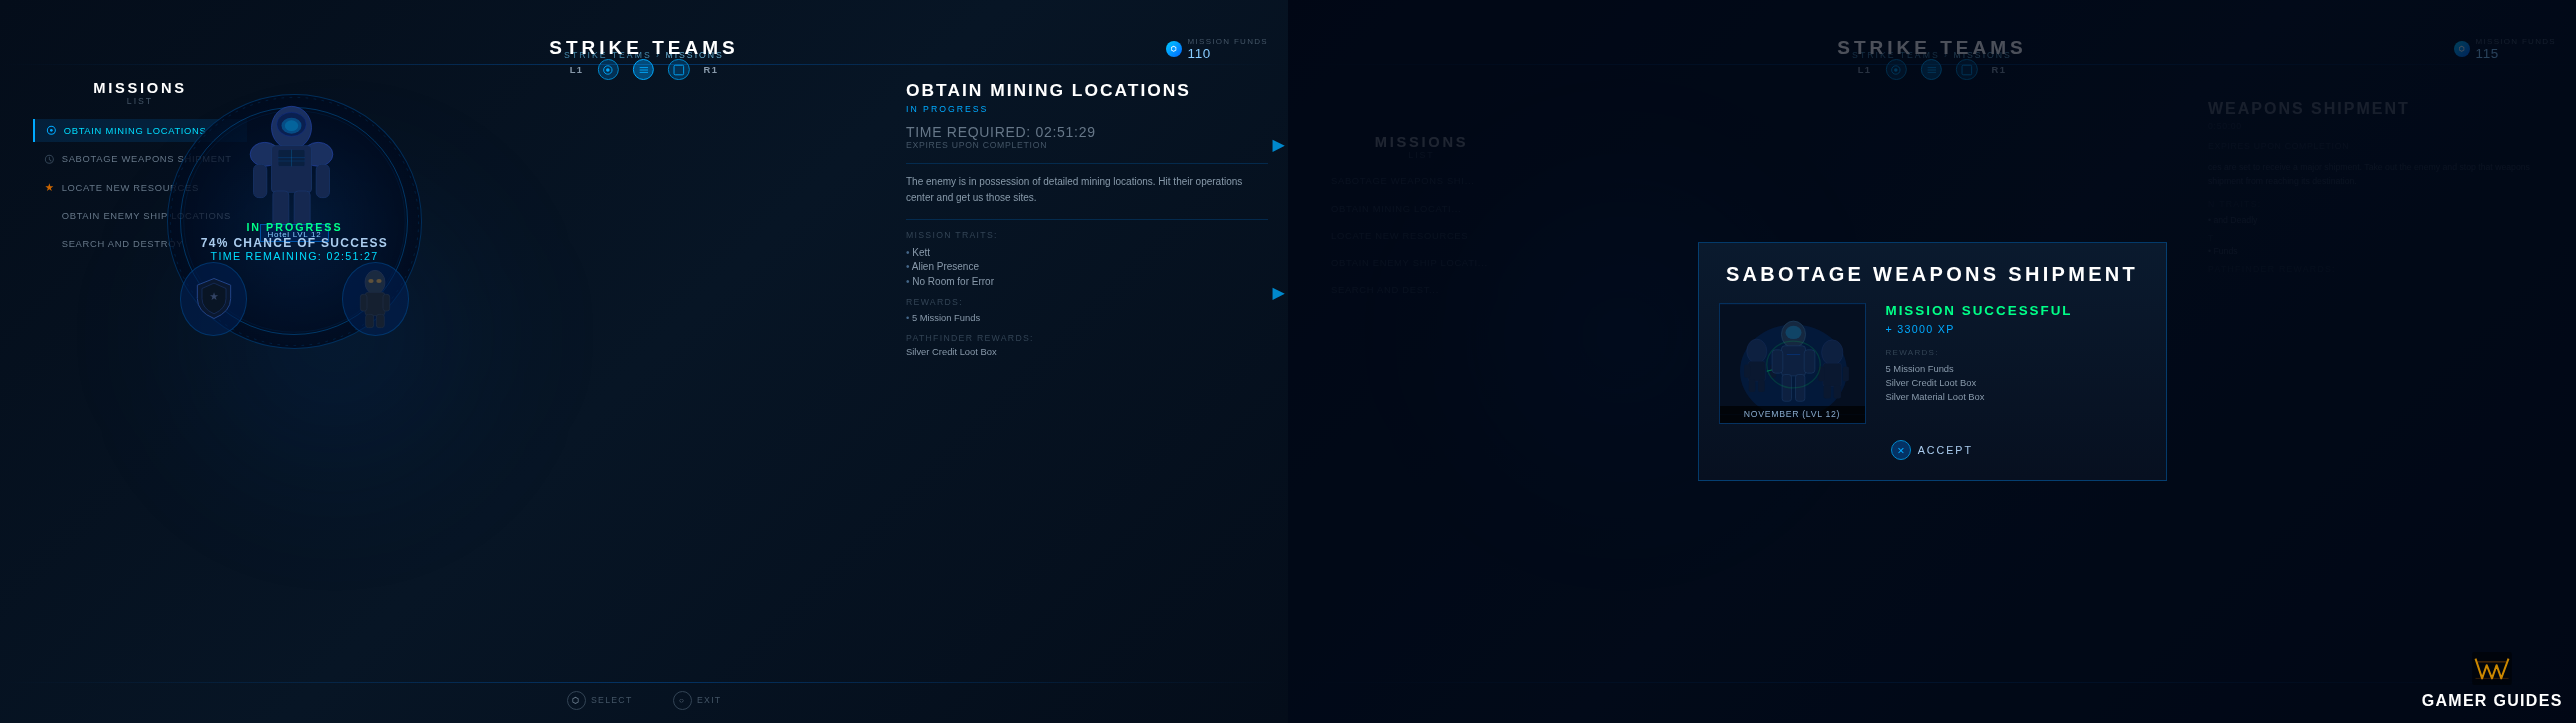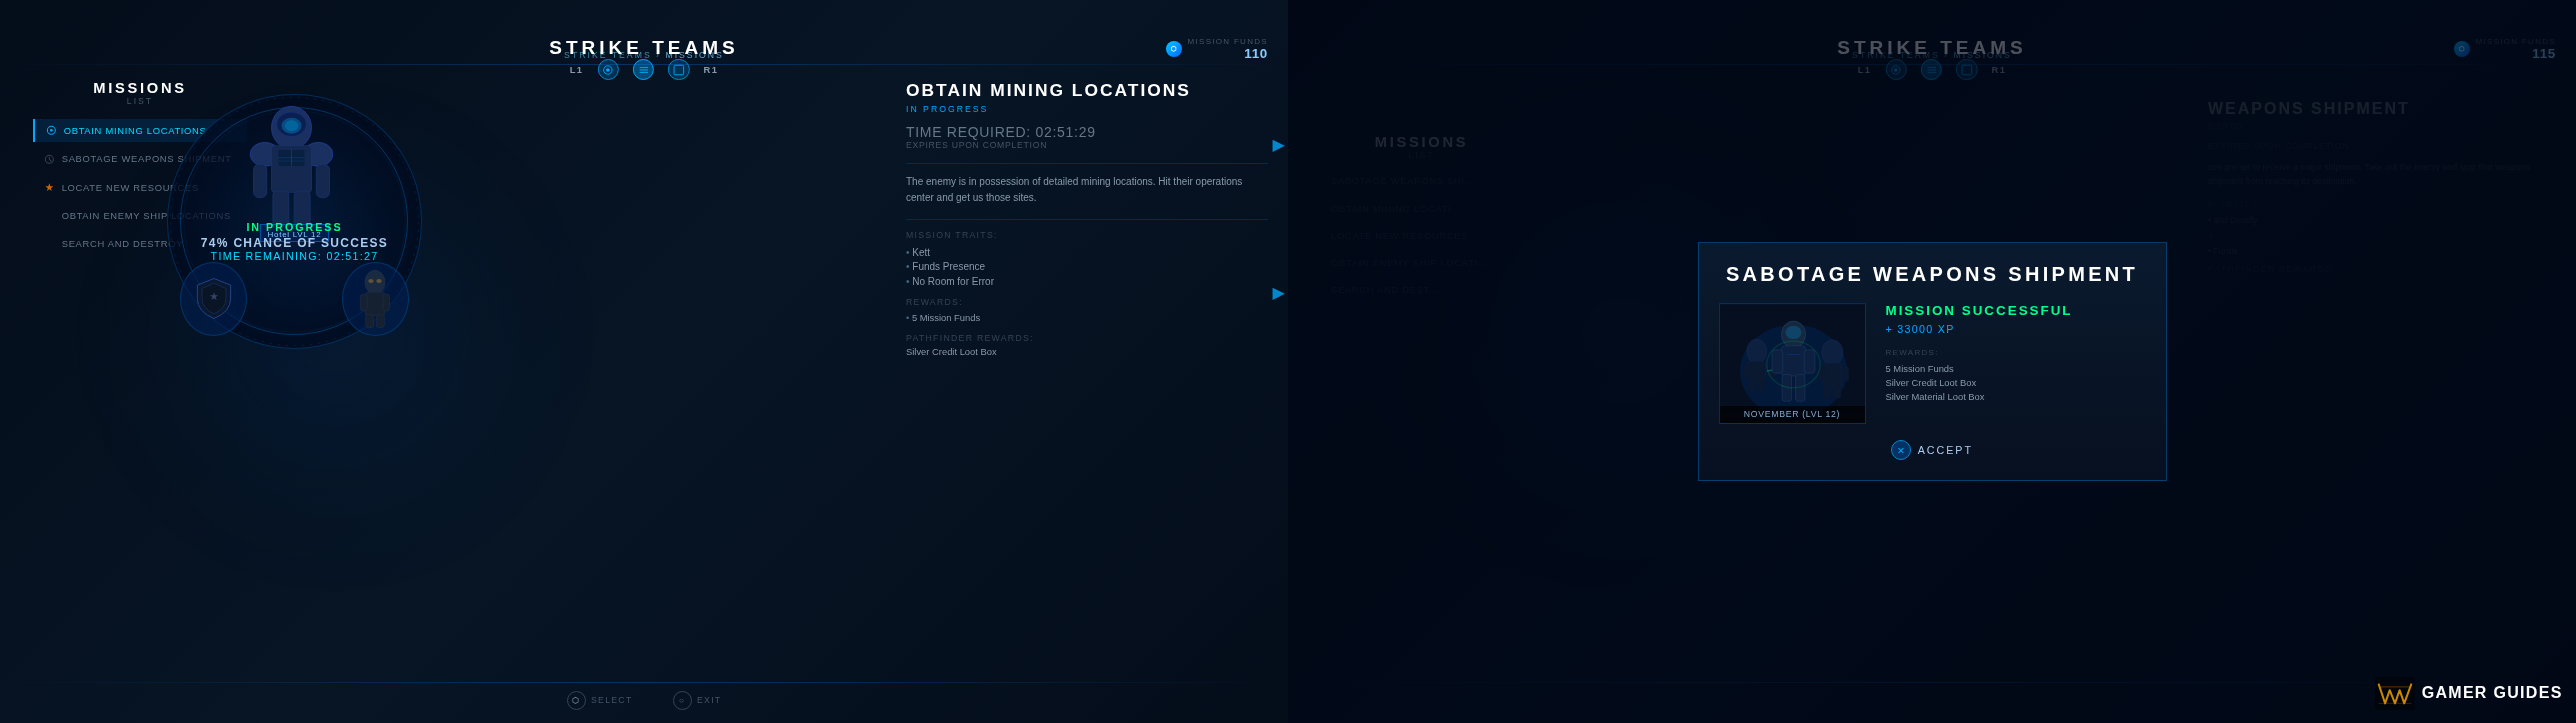--- a/index.html
+++ b/index.html
@@ -142,22 +142,21 @@
       align-items: center;
       justify-content: center;
       font-size: 6.7px;
       color: white;
       font-weight: bold;
     }
 
     .funds-amount {
       font-size: 13.4px;
       color: #88ccff;
-      font-weight: bold;
-      text-align: right;
+      font-weight: normal;
     }
 
     
     .breadcrumb {
       position: absolute;
       top: 50px;
       left: 50%;
       transform: translateX(-50%);
       color: #557799;
       font-size: 8.7px;
@@ -636,20 +635,21 @@
 
     
     .watermark {
       position: absolute;
       bottom: 13.4px;
       right: 13.4px;
       display: flex;
       align-items: center;
       gap: 6.7px;
       z-index: 100;
+      flex-direction: column;
     }
 
     .watermark-logo {
       width: 40px;
       height: 33px;
     }
 
     .watermark-text {
       font-size: 16px;
       color: #fff;
@@ -845,21 +845,21 @@
     <div class="mission-expires">EXPIRES UPON COMPLETION</div>
 
     <hr class="detail-divider">
 
     <p class="mission-description">The enemy is in possession of detailed mining locations. Hit their operations center and get us those sites.</p>
 
     <hr class="detail-divider">
 
     <div class="traits-label">MISSION TRAITS:</div>
     <div class="trait-item">Kett</div>
-    <div class="trait-item">Funds Presence</div>
+    <div class="trait-item">Alien Presence</div>
     <div class="trait-item">No Room for Error</div>
 
     <div class="rewards-label">REWARDS:</div>
     <div class="reward-item">5 Mission Funds</div>
 
     <div class="pathfinder-rewards">PATHFINDER REWARDS:</div>
     <div class="pathfinder-reward-item">Silver Credit Loot Box</div>
 
     <div class="nav-arrow-top">▶</div>
     <div class="nav-arrow-bottom">▶</div>

